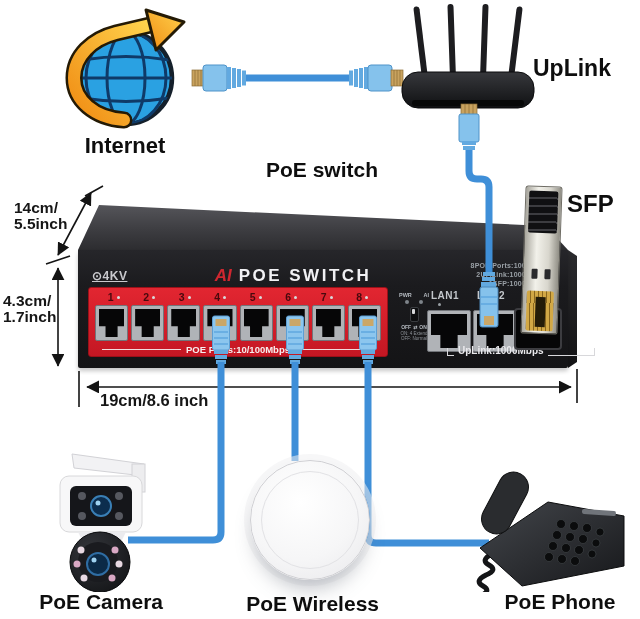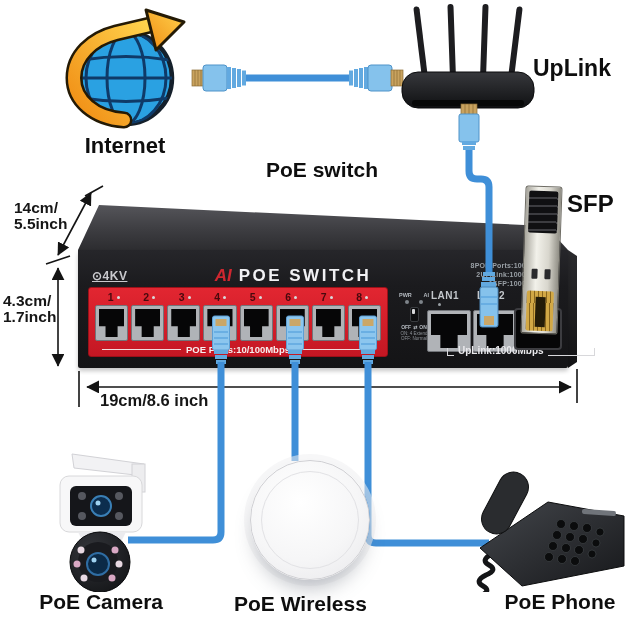--- a/index.html
+++ b/index.html
@@ -412,15 +412,15 @@
       <circle cx="85" cy="95" r="4.5"></circle>
         <circle cx="98" cy="97" r="4.5"></circle>
         <circle cx="111" cy="99" r="4.5"></circle>
       <circle cx="136" cy="70" r="4"></circle>
         <circle cx="132" cy="81" r="4"></circle>
         <circle cx="128" cy="92" r="4"></circle>
     </g>
   </svg>
 
   <div class="lbl" style="left:28px;top:590px;width:135px;text-align:right;font-size:21px;">PoE Camera</div>
-  <div class="lbl" style="left:234px;top:592px;width:145px;text-align:left;font-size:21px;">PoE Wireless</div>
+  <div class="lbl" style="left:234px;top:592px;width:145px;text-align:right;font-size:21px;">PoE Wireless</div>
   <div class="lbl" style="left:495px;top:590px;width:130px;text-align:center;font-size:21px;">PoE Phone</div>
 </div>
 
 </body></html>

